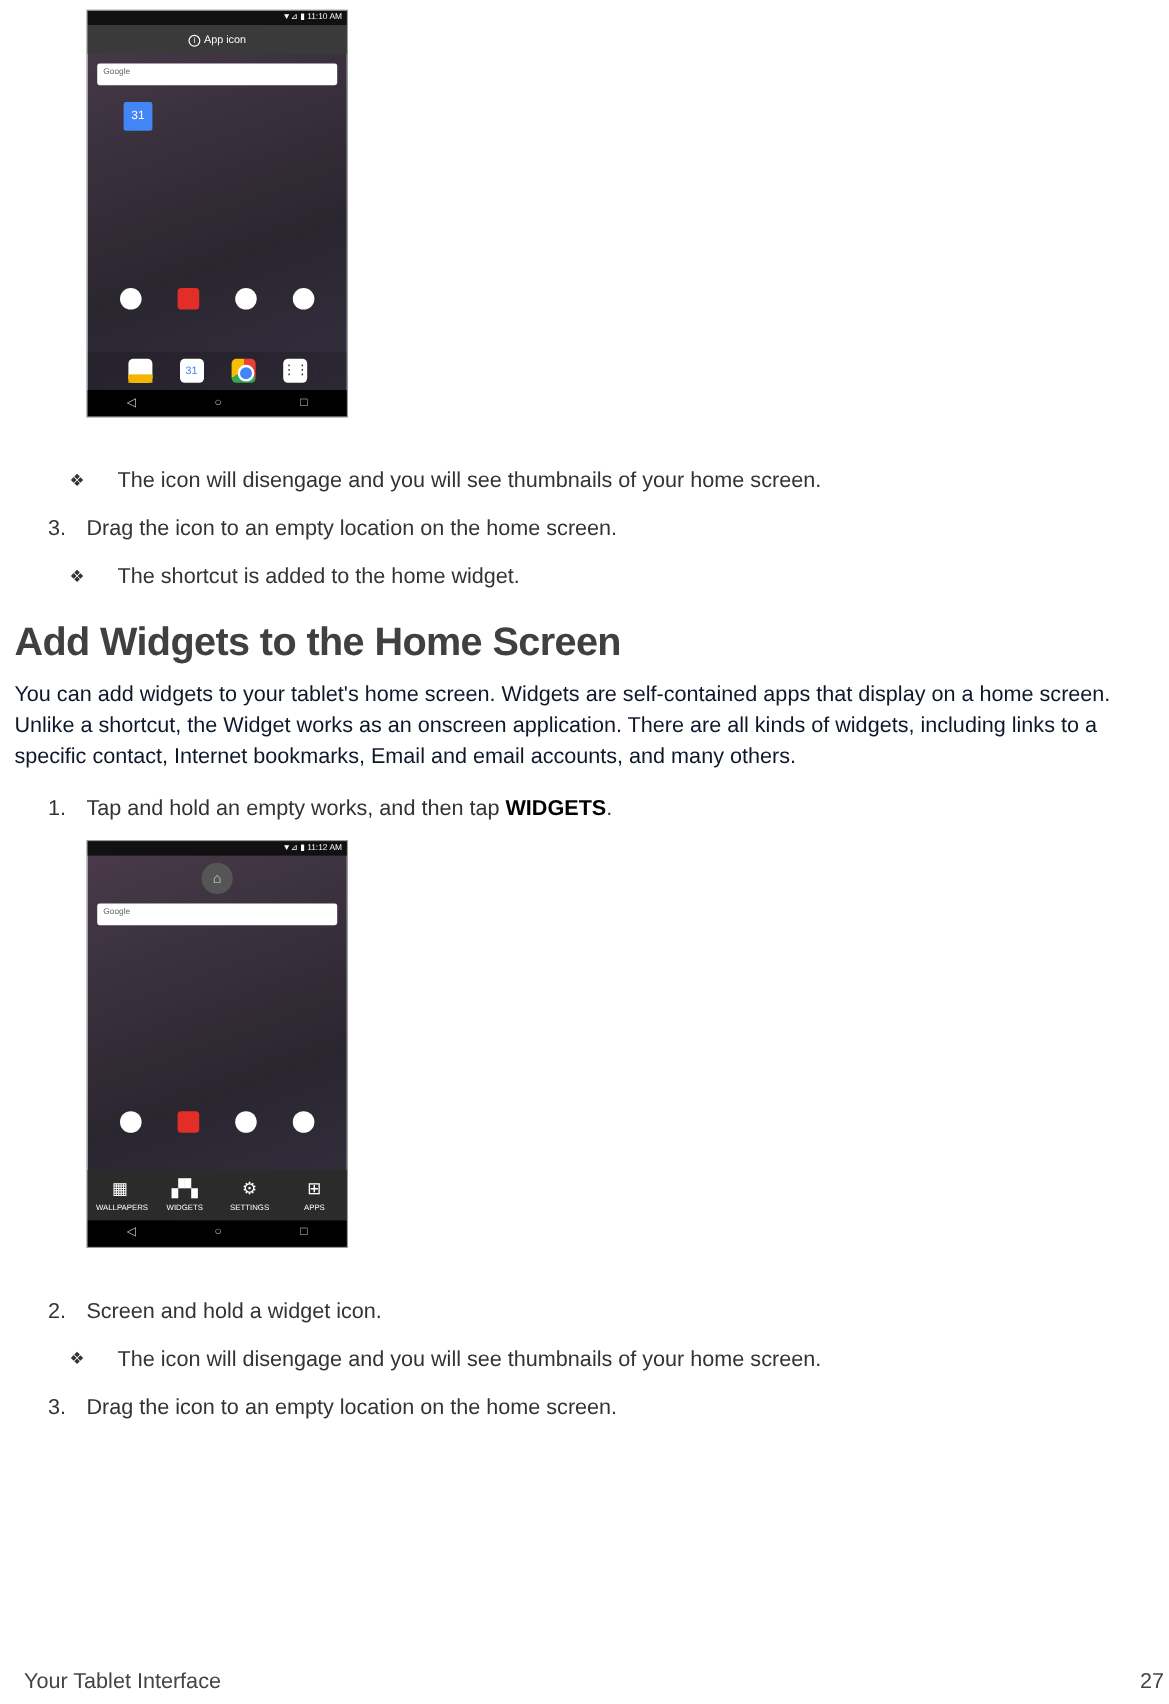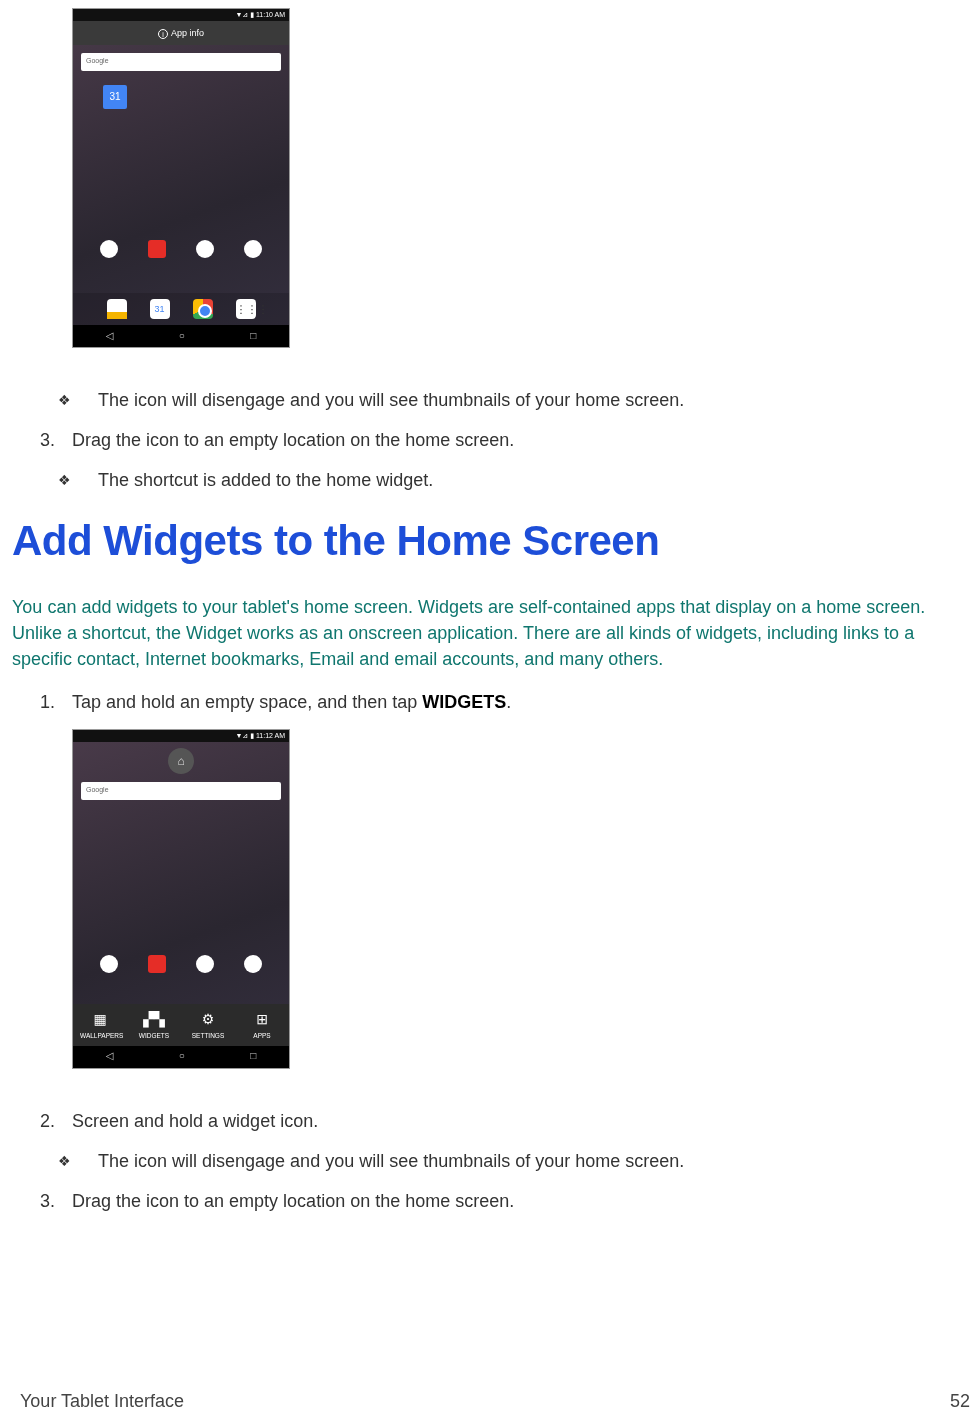--- a/index.html
+++ b/index.html
@@ -80,40 +80,40 @@
     .ss2-bottombar .bb-item { text-align:center; width:40px; }
     .ss2-bottombar .bb-icon { font-size:14px; display:block; margin-bottom:2px; color:#fff;}
     .bullet-row, .num-row {
       display:flex; align-items:flex-start; margin:12px 0 14px; padding-left:28px;
     }
     .bullet-row .marker { width:40px; flex-shrink:0; font-size:14px; line-height:26px; }
     .num-row .marker { width:32px; flex-shrink:0; text-align:left; line-height:26px; }
     .bullet-row .txt, .num-row .txt { flex:1; }
     h2.section-heading {
       font-family: Arial, Helvetica, sans-serif;
-      font-size: 42px; font-weight:900; color:#1d4ed8; margin:18px 0 22px;
+      font-size: 33px; font-weight:900; color:#404040; margin:18px 0 6px;
       letter-spacing:-0.5px;
     }
-    p.body-para { margin:4px 0 16px; color:#0f766e; }
+    p.body-para { margin:4px 0 16px; color:#0f172a; }
     .bold { font-weight:bold; color:#000; }
     .footer {
       position:fixed; bottom:6px; left:20px; right:12px; width:950px;
       display:flex; justify-content:space-between; font-size:18px; color:#444;
     }
   </style>
 </head>
 <body>
 
 <div class="content">
 
   
   <div class="screenshot small">
     <div class="ss-statusbar">▼⊿ ▮ 11:10 AM</div>
     <div class="ss-topbar">
-      <span class="info-icon">i</span><span>App info</span>
+      <span class="info-icon">i</span><span>App icon</span>
     </div>
     <div class="ss-searchbar">Google</div>
     <div class="ss-cal-icon">31</div>
     <div class="ss-app-row upper">
       <div class="ss-app-icon g"></div>
       <div class="ss-app-icon yt"></div>
       <div class="ss-app-icon cr"></div>
       <div class="ss-app-icon ps"></div>
     </div>
     <div class="ss-dock">
@@ -143,21 +143,21 @@
     <div class="marker">❖</div>
     <div class="txt">The shortcut is added to the home widget.</div>
   </div>
 
   <h2 class="section-heading">Add Widgets to the Home Screen</h2>
   <p class="body-para">You can add widgets to your tablet's home screen. Widgets are self-contained apps that display on a home screen. Unlike a shortcut, the Widget works as an onscreen application. There are all kinds of widgets, including links to a specific contact, Internet bookmarks, Email and email accounts, and many others.</p>
 
   <div class="num-row">
     <div class="marker">1.</div>
     <div class="txt">
-      <span>Tap and hold an empty space, and then tap </span><span class="bold">WIDGETS</span><span>.</span>
+      <span>Tap and hold an empty works, and then tap </span><span class="bold">WIDGETS</span><span>.</span>
     </div>
   </div>
 
   
   <div class="screenshot small">
     <div class="ss-statusbar">▼⊿ ▮ 11:12 AM</div>
     <div class="ss2-homebtn">⌂</div>
     <div class="ss-searchbar" style="top:52px;">Google</div>
     <div class="ss-app-row" style="bottom:86px;">
       <div class="ss-app-icon g"></div>
@@ -190,14 +190,14 @@
 
   <div class="num-row">
     <div class="marker">3.</div>
     <div class="txt">Drag the icon to an empty location on the home screen.</div>
   </div>
 
 </div>
 
 <div class="footer">
   <span>Your Tablet Interface</span>
-  <span>52</span>
+  <span>27</span>
 </div>
 
 </body></html>

